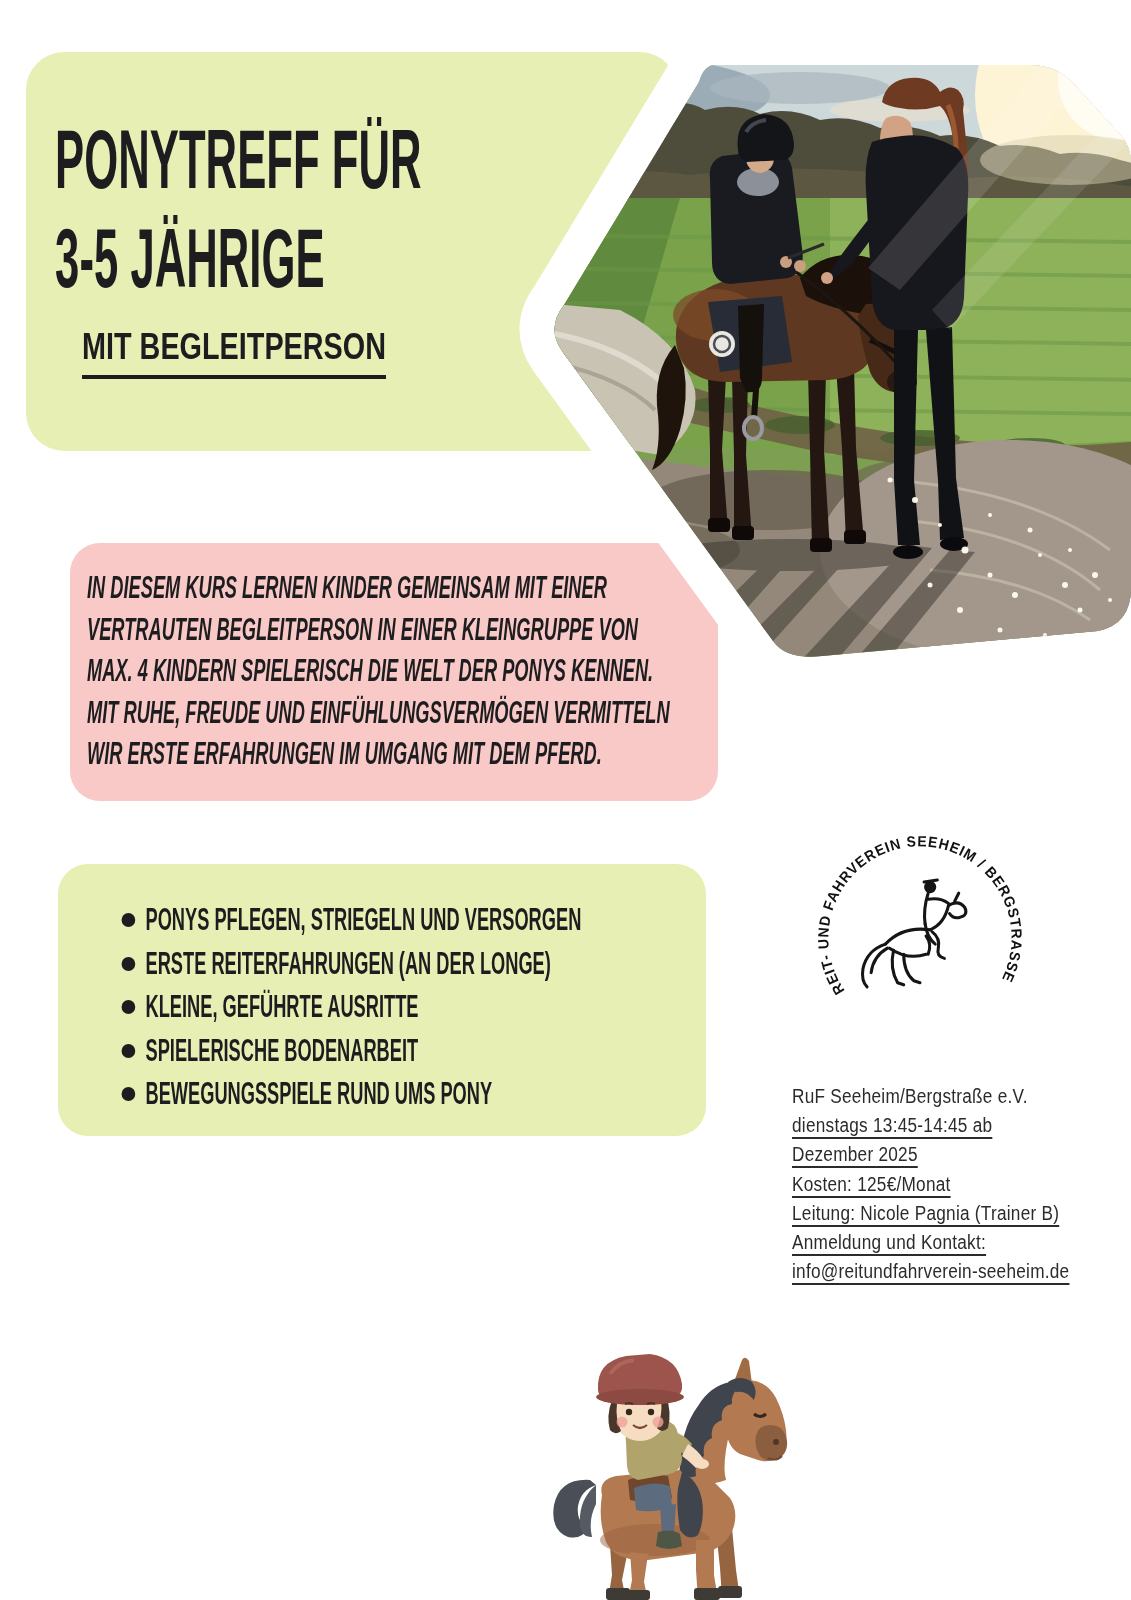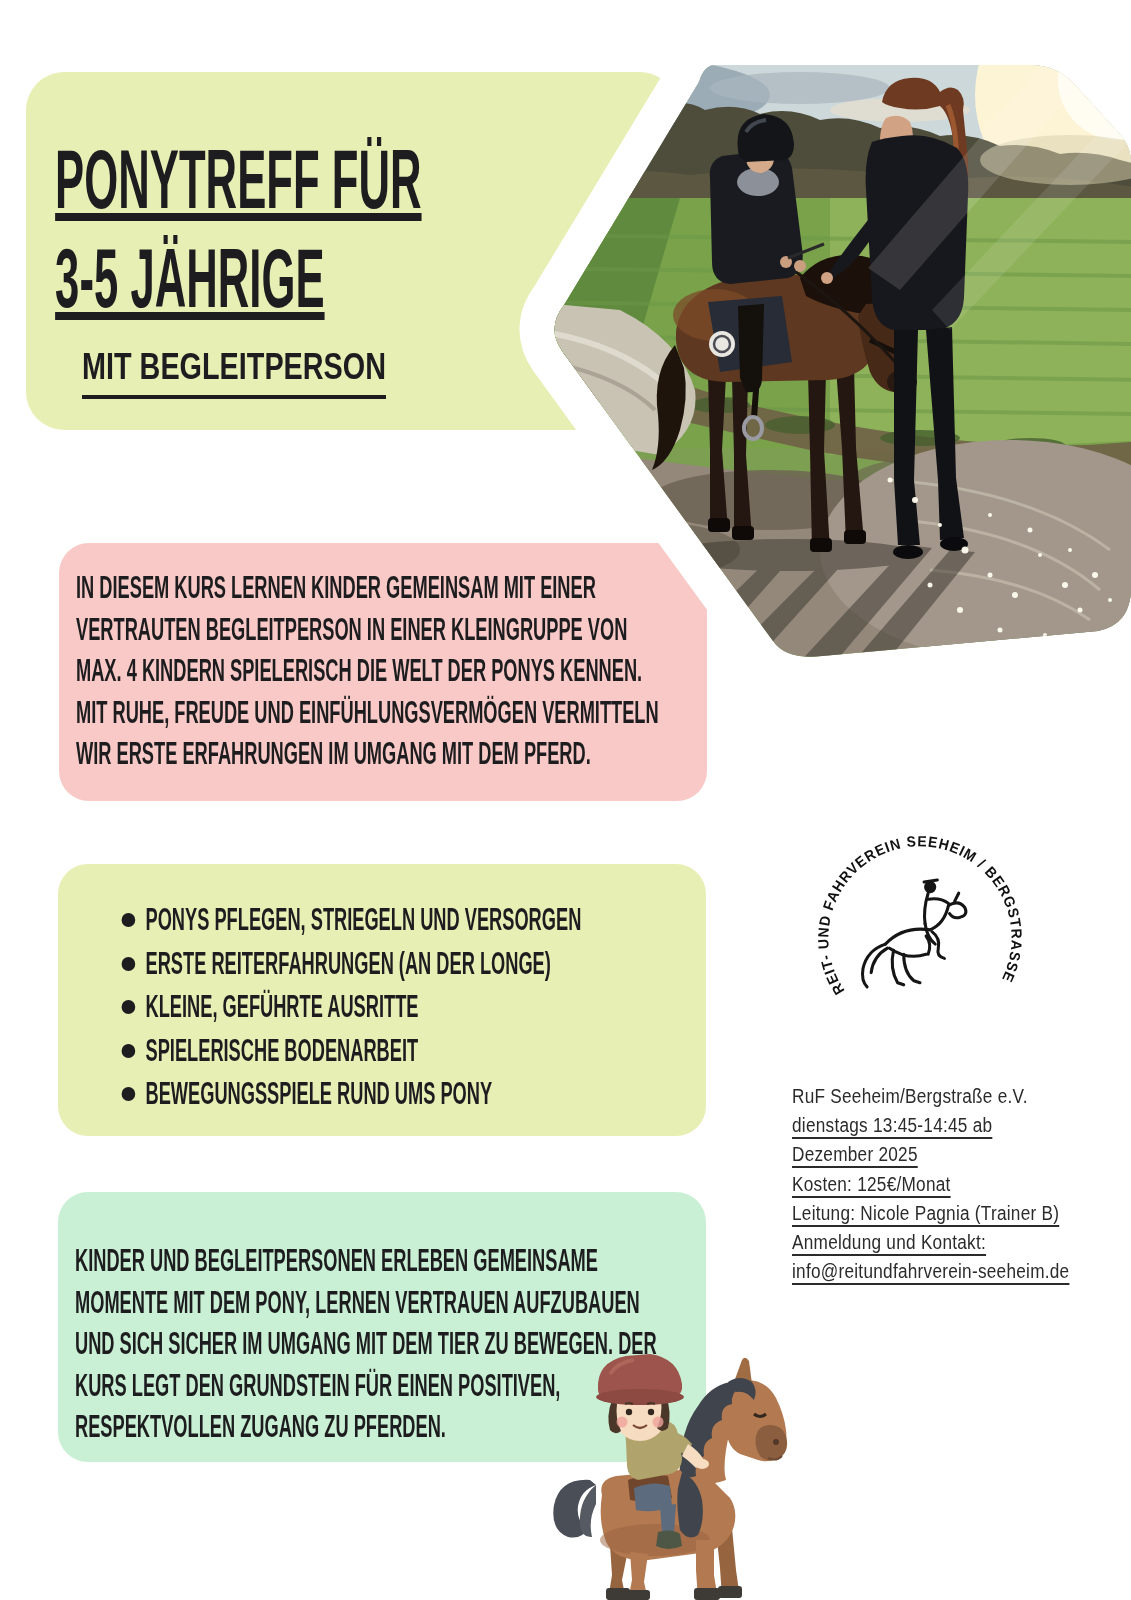--- a/index.html
+++ b/index.html
@@ -9,25 +9,24 @@
     width: 1131px; height: 1600px;
     margin: 0 auto;
     background: var(--page-bg, #ffffff);
     overflow: hidden;
     font-family: "Liberation Sans", sans-serif;
     color: var(--ink, #1d1d1f);
   }
   .box { position: absolute; }
   
   .title-box {
-    left:26px; top:72px; width:652px; height:358px;
+    left:26px; top:52px; width:652px; height:399px;
     background: var(--box-yellow, #e8efb4);
     border-radius: 38px;
     z-index: 0;
-    text-decoration: underline;
   }
   .title {
     margin:0; padding:58px 0 0 56px;
     font-size:84px; line-height:99px; font-weight:700;
     letter-spacing:0px; white-space:pre-line;
     transform: scaleX(0.52); transform-origin: left top; width:192%;
   }
   .subtitle-wrap {
     margin:18px 0 0 56px;
     transform: scaleX(0.80); transform-origin: left top; width:125%;
@@ -40,23 +39,23 @@
   }
   
   .body-text {
     margin:0;
     font-size:32px; line-height:41.5px; font-weight:700;
     white-space:pre-line;
     transform: scaleX(0.57); transform-origin:left top; width:175%;
   }
   
   .intro-box {
-    left:59px; top:543px; width:648px; height:258px;
+    left:70px; top:543px; width:648px; height:258px;
     background: var(--box-pink, #f8c9c6); border-radius:30px;
-    padding:24px 0 0 17px; z-index:0;
+    padding:24px 0 0 17px; z-index:0;font-style:italic;
   }
   .activities-box {
     left:58px; top:864px; width:648px; height:272px;
     background: var(--box-yellow, #e8efb4); border-radius:30px;
     padding:34px 0 0 6px; z-index:0;
   }
   .bullets {
     list-style:none; margin:0; padding:0 0 0 35px;
     transform: scaleX(0.57); transform-origin:left top; width:175%;
   }
@@ -265,27 +264,20 @@
   <section class="box activities-box">
     <ul class="bullets">
       <li><span class="dot"></span><span>PONYS PFLEGEN, STRIEGELN UND VERSORGEN</span></li>
       <li><span class="dot"></span><span>ERSTE REITERFAHRUNGEN (AN DER LONGE)</span></li>
       <li><span class="dot"></span><span>KLEINE, GEFÜHRTE AUSRITTE</span></li>
       <li><span class="dot"></span><span>SPIELERISCHE BODENARBEIT</span></li>
       <li><span class="dot"></span><span>BEWEGUNGSSPIELE RUND UMS PONY</span></li>
     </ul>
   </section>
 
-  <section class="box closing-box">
-    <p class="body-text">KINDER UND BEGLEITPERSONEN ERLEBEN GEMEINSAME
-MOMENTE MIT DEM PONY, LERNEN VERTRAUEN AUFZUBAUEN
-UND SICH SICHER IM UMGANG MIT DEM TIER ZU BEWEGEN. DER
-KURS LEGT DEN GRUNDSTEIN FÜR EINEN POSITIVEN,
-RESPEKTVOLLEN ZUGANG ZU PFERDEN.</p>
-  </section>
 
   <svg class="logo" viewBox="0 0 224 224">
     <path id="logoArc" d="M 38.3 163.6 A 90 90 0 1 1 185.7 163.6" fill="none"></path>
     <text class="logo-text">
       <textPath href="#logoArc" startOffset="0" textLength="380" lengthAdjust="spacingAndGlyphs">REIT- UND FAHRVEREIN SEEHEIM / BERGSTRASSE</textPath>
     </text>
     <g class="logo-horse">
       <path d="M 78,118 Q 95,100 122,104"></path>
       <path d="M 122,104 Q 136,98 140,80"></path>
       <path d="M 140,80 Q 150,74 156,82 Q 160,90 150,92 Q 144,93 141,88"></path>

